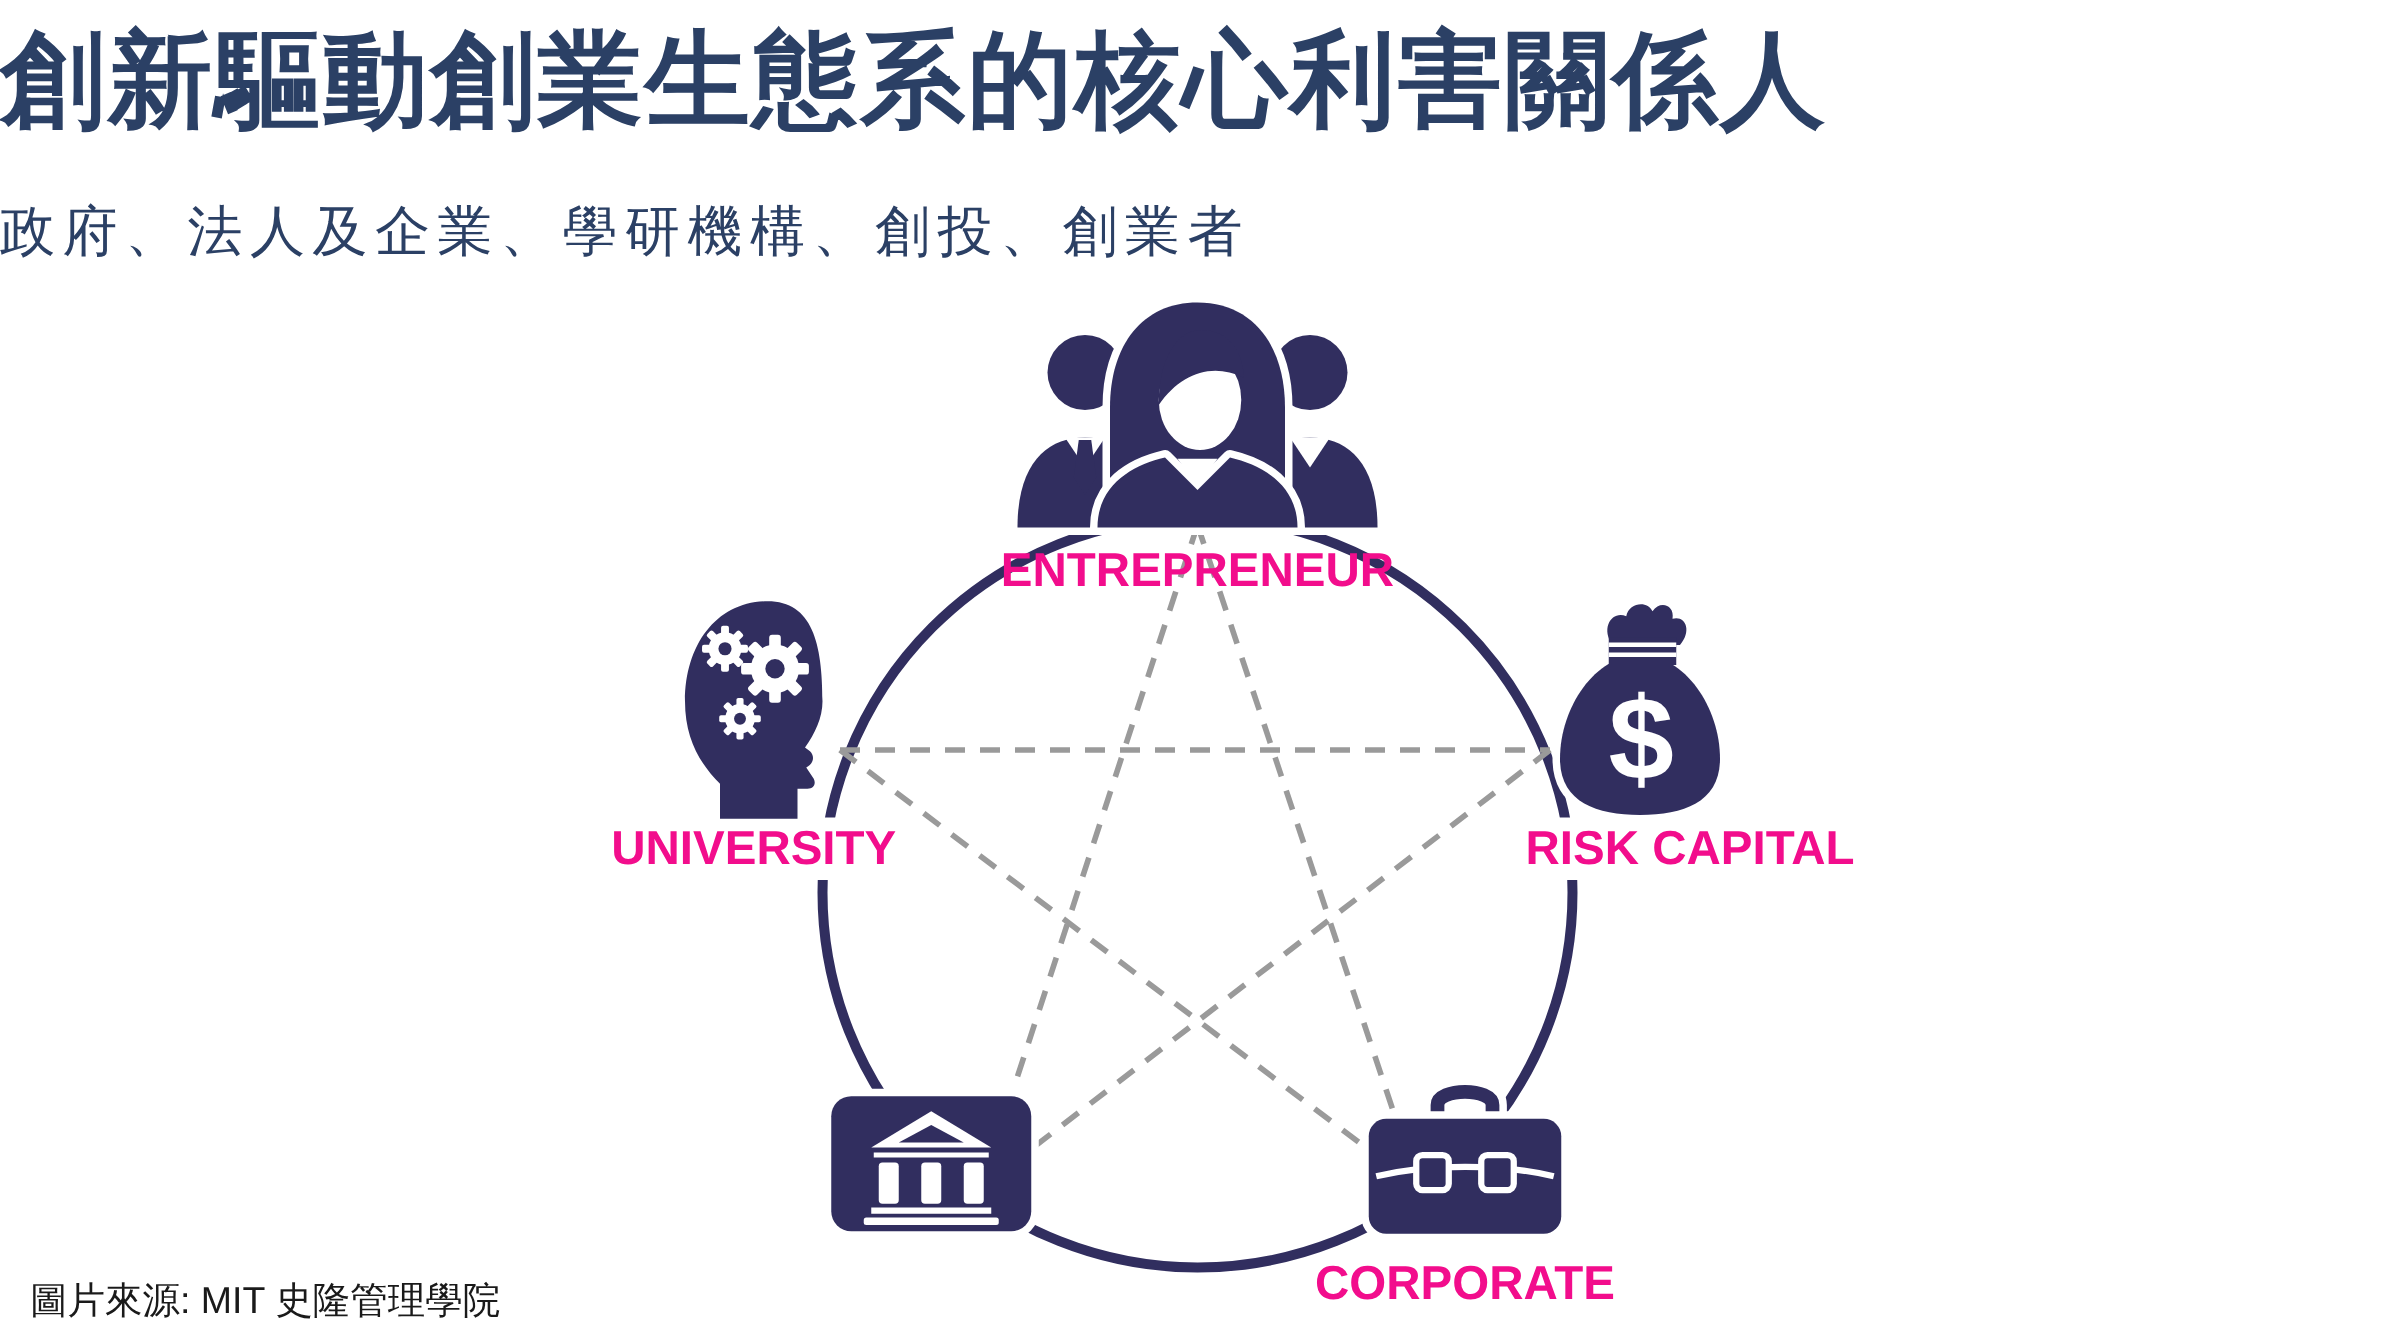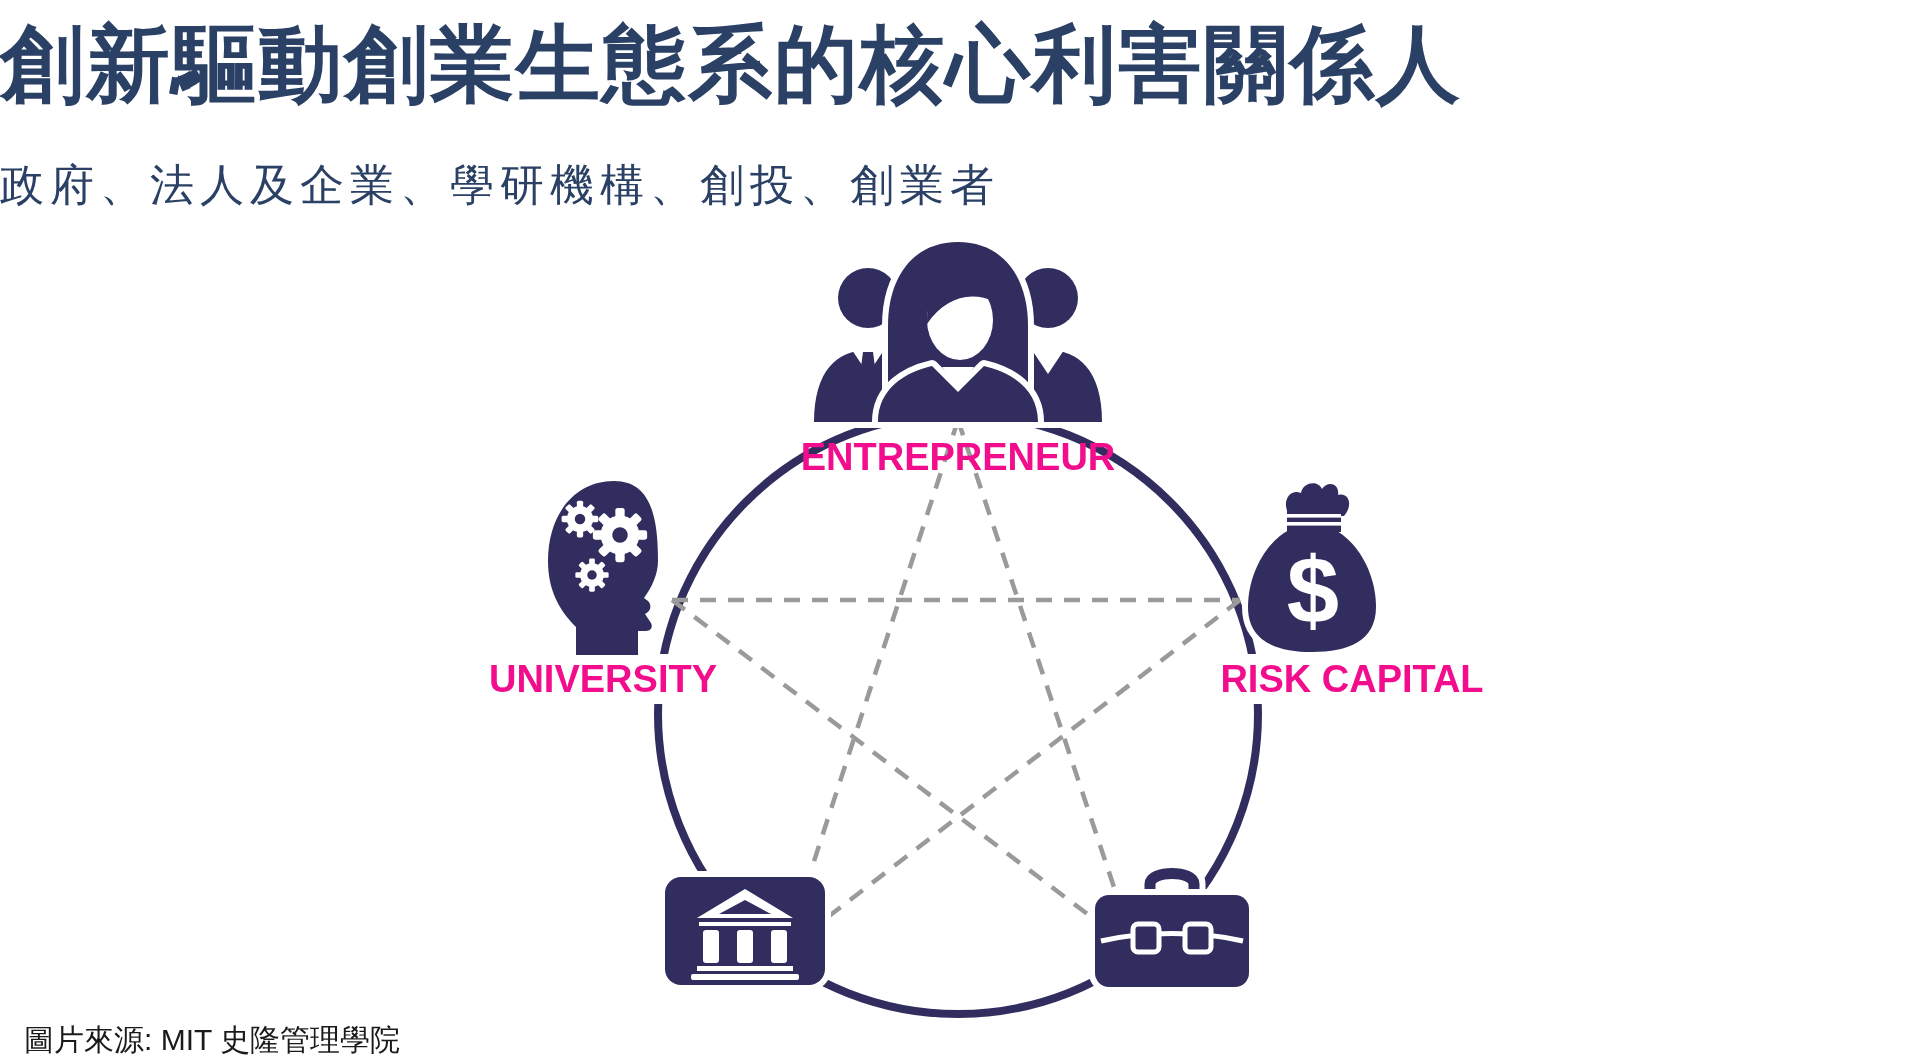--- a/index.html
+++ b/index.html
@@ -143,17 +143,18 @@
       <rect class="ic" x="2" y="34" width="154" height="92" rx="14"></rect>
       <path class="seam" d="M8,80 C50,70 108,70 150,80"></path>
       <rect class="clasp" x="40" y="63" width="26" height="28" rx="5"></rect>
       <rect class="clasp" x="92" y="63" width="26" height="28" rx="5"></rect>
     </g>
   </svg>
 
   <div class="node-label" style="left:958px;top:411px;margin-top:25px;">ENTREPRENEUR</div>
   <div class="node-label" style="left:603px;top:658px;">UNIVERSITY</div>
   <div class="node-label" style="left:1328px;top:658px;margin-left:24px;">RISK CAPITAL</div>
+  <div class="node-label" style="left:1172px;top:1006px;">CORPORATE</div>
 
 
   <div class="caption">圖片來源: MIT 史隆管理學院</div>
 
 </div>
 
 </body></html>

